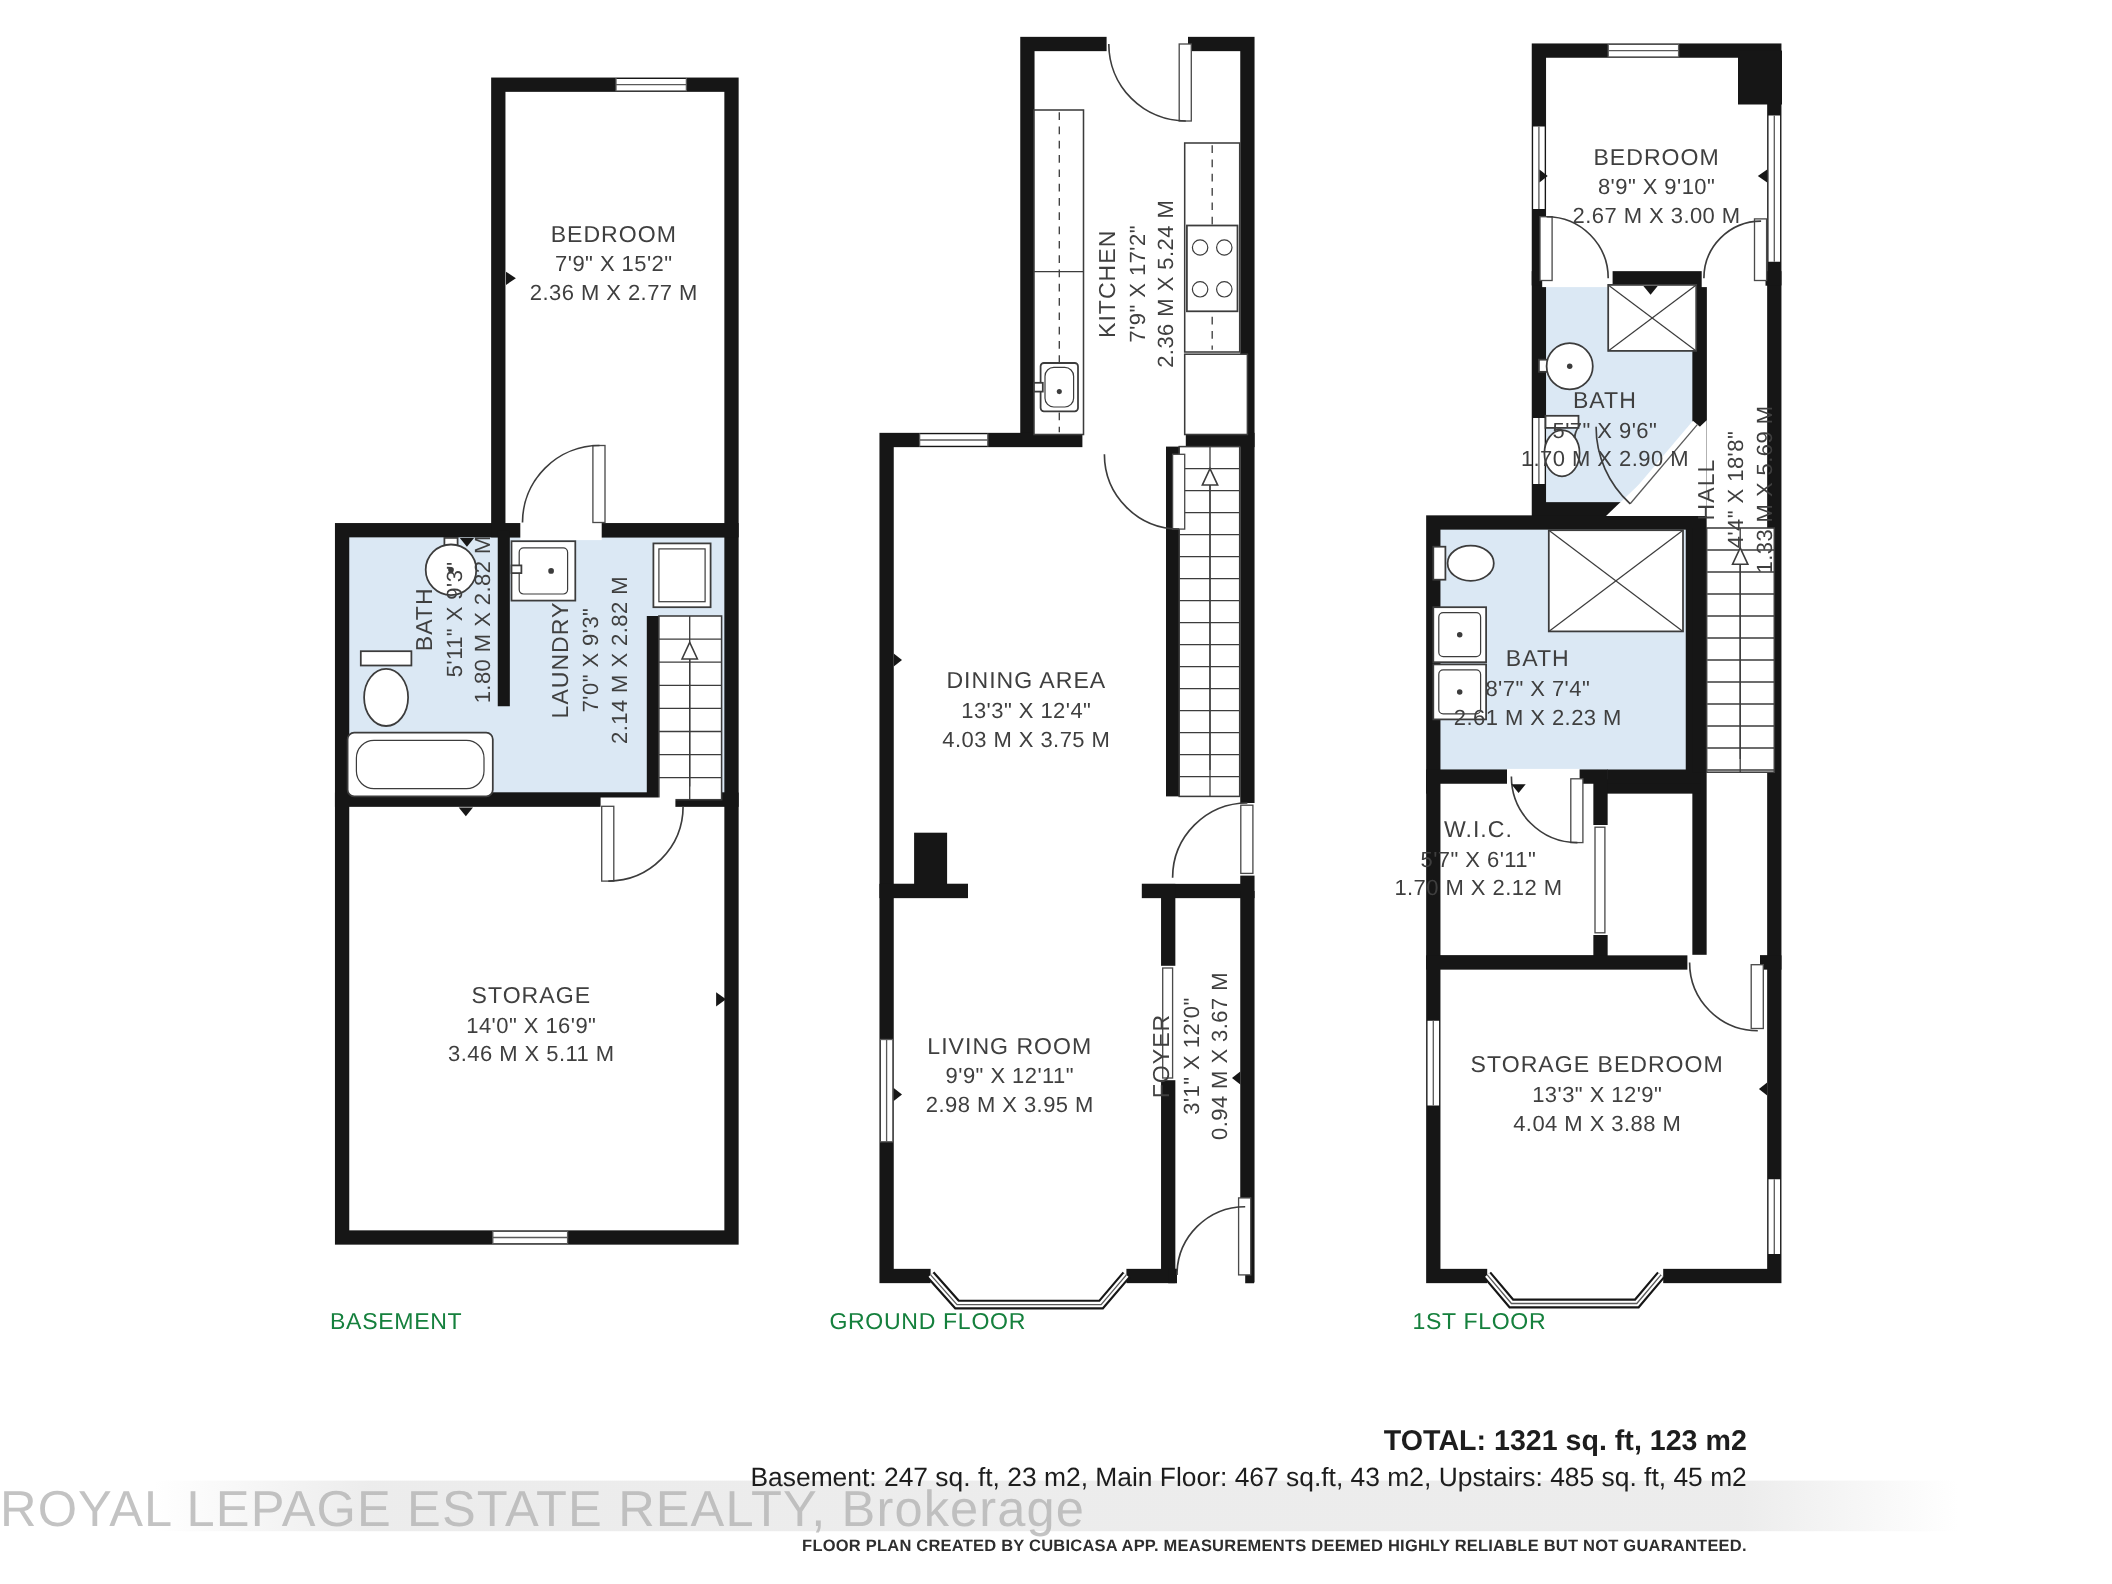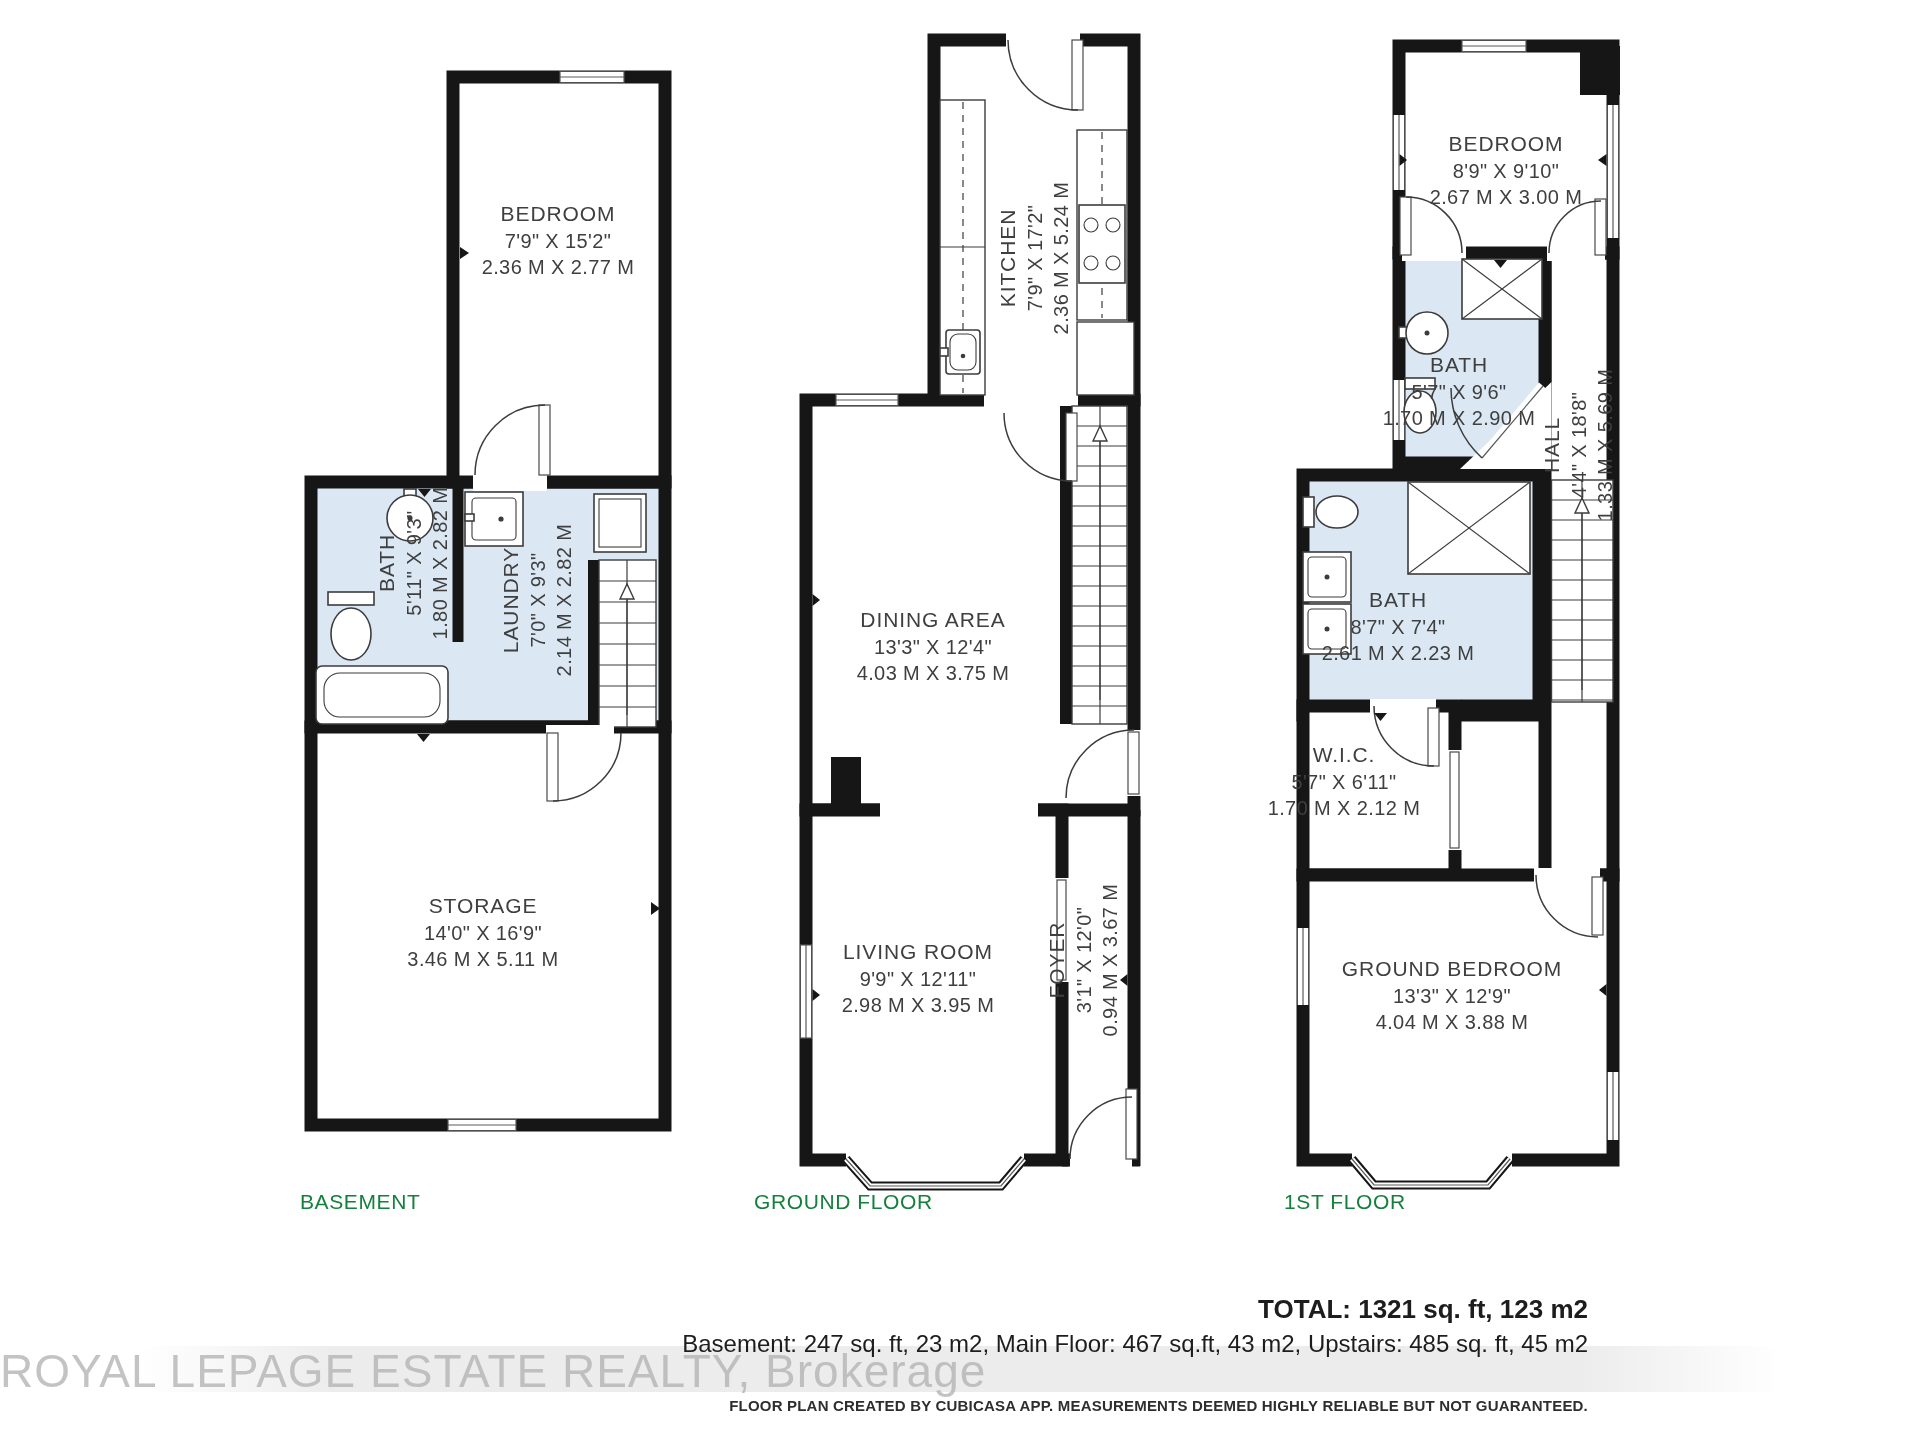--- a/index.html
+++ b/index.html
@@ -354,21 +354,21 @@
     <div class="rname">BATH</div>
     <div class="rdim">8'7" X 7'4"</div>
     <div class="rdim">2.61 M X 2.23 M</div>
   </div>
   <div class="room-label" style="left:1344px;top:781px">
     <div class="rname">W.I.C.</div>
     <div class="rdim">5'7" X 6'11"</div>
     <div class="rdim">1.70 M X 2.12 M</div>
   </div>
   <div class="room-label" style="left:1452px;top:995px">
-    <div class="rname">GROUND BEDROOM</div>
+    <div class="rname">STORAGE BEDROOM</div>
     <div class="rdim">13'3" X 12'9"</div>
     <div class="rdim">4.04 M X 3.88 M</div>
   </div>
 
   <div class="floor-label" style="left:300px;top:1190px">BASEMENT</div>
   <div class="floor-label" style="left:754px;top:1190px">GROUND FLOOR</div>
   <div class="floor-label" style="left:1284px;top:1190px">1ST FLOOR</div>
 
   <div class="wm-band"></div>
   <div class="wm">ROYAL LEPAGE ESTATE REALTY, Brokerage</div>

